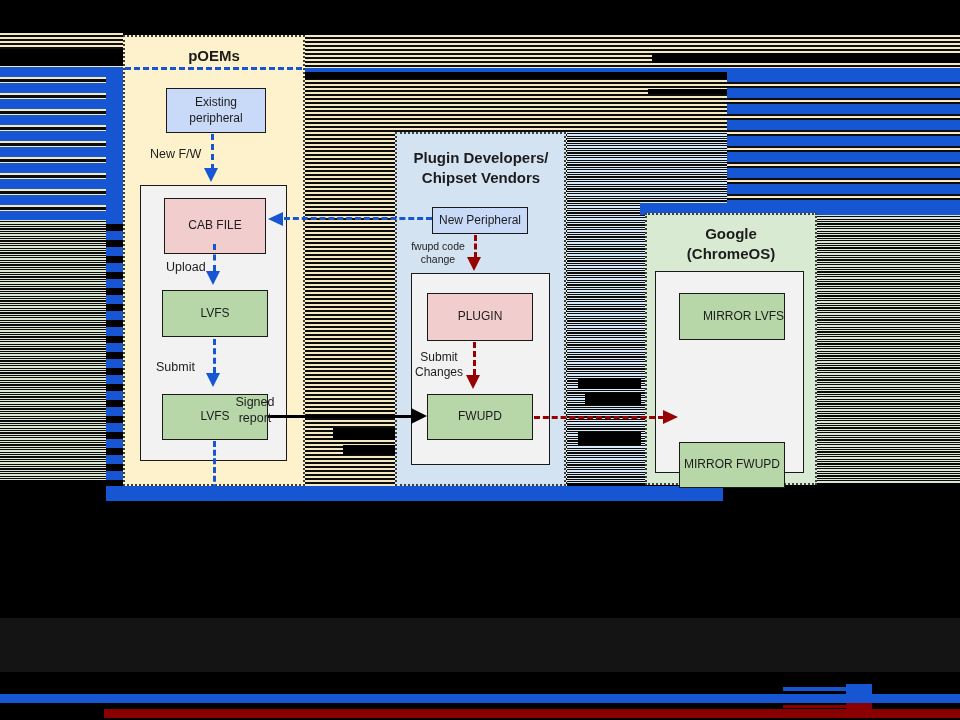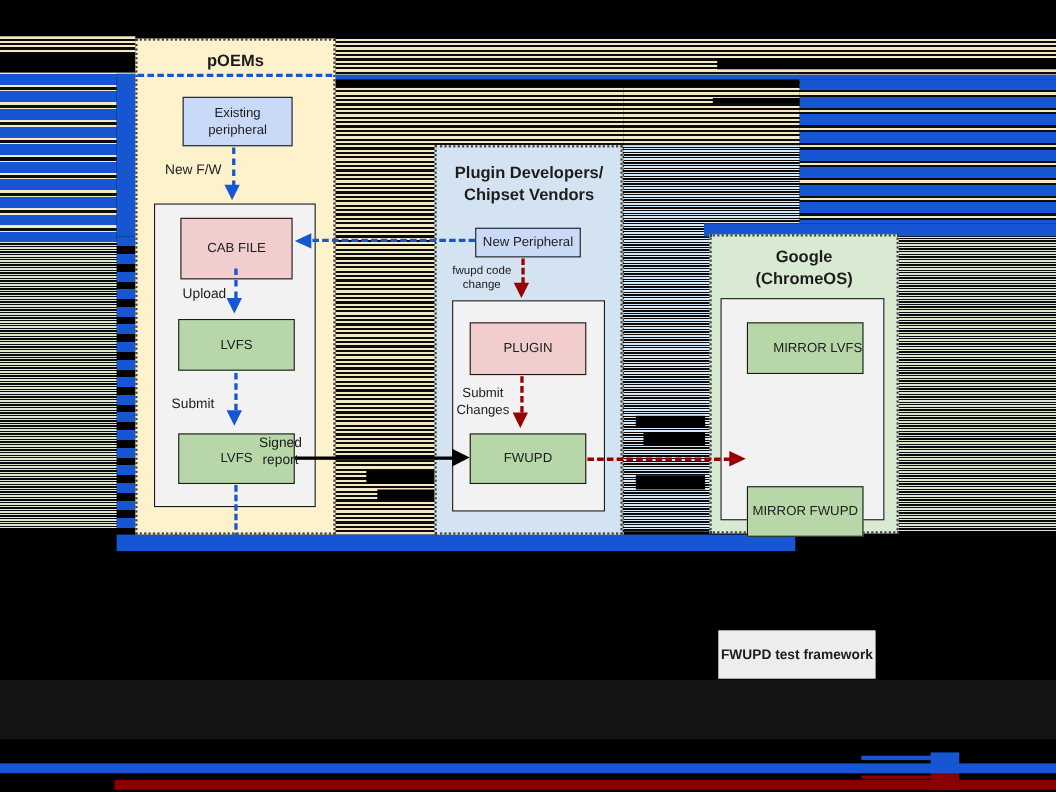--- a/index.html
+++ b/index.html
@@ -138,23 +138,20 @@
   <div class="abs tri tri-right-red" style="left:663px;top:410px;"></div>
 
   <div class="abs lbl" style="left:150px;top:147px;">New F/W</div>
   <div class="abs lbl" style="left:166px;top:260px;">Upload</div>
   <div class="abs lbl" style="left:156px;top:360px;">Submit</div>
   <div class="abs lbl" style="left:229px;top:351px;width:52px;text-align:center;margin-top:44px;">Signed report</div>
   <div class="abs lbl small" style="left:406px;top:240px;width:64px;text-align:center;">fwupd code change</div>
   <div class="abs lbl" style="left:407px;top:350px;width:64px;text-align:center;font-size:12px;">Submit Changes</div>
 
   <div class="abs dark-band" style="left:0;top:618px;width:960px;height:54px;"></div>
-  <div class="abs" style="left:653px;top:573px;width:143px;height:44px;background:var(--test-box-gray,#ededed);display:flex;align-items:center;justify-content:center;">
-    <span class="ptitle" style="font-size:12.5px;">FWUPD test framework</span>
-  </div>
   <div class="abs blue-fill" style="left:783px;top:687px;width:65px;height:4px;"></div>
   <div class="abs blue-fill" style="left:0;top:694px;width:960px;height:9px;"></div>
   <div class="abs blue-fill" style="left:846px;top:684px;width:26px;height:20px;"></div>
   <div class="abs red-fill" style="left:783px;top:705px;width:64px;height:3px;"></div>
   <div class="abs red-fill" style="left:104px;top:709px;width:856px;height:9px;"></div>
   <div class="abs red-fill" style="left:846px;top:703px;width:26px;height:15px;"></div>
 
 </div>
 
 </body></html>

